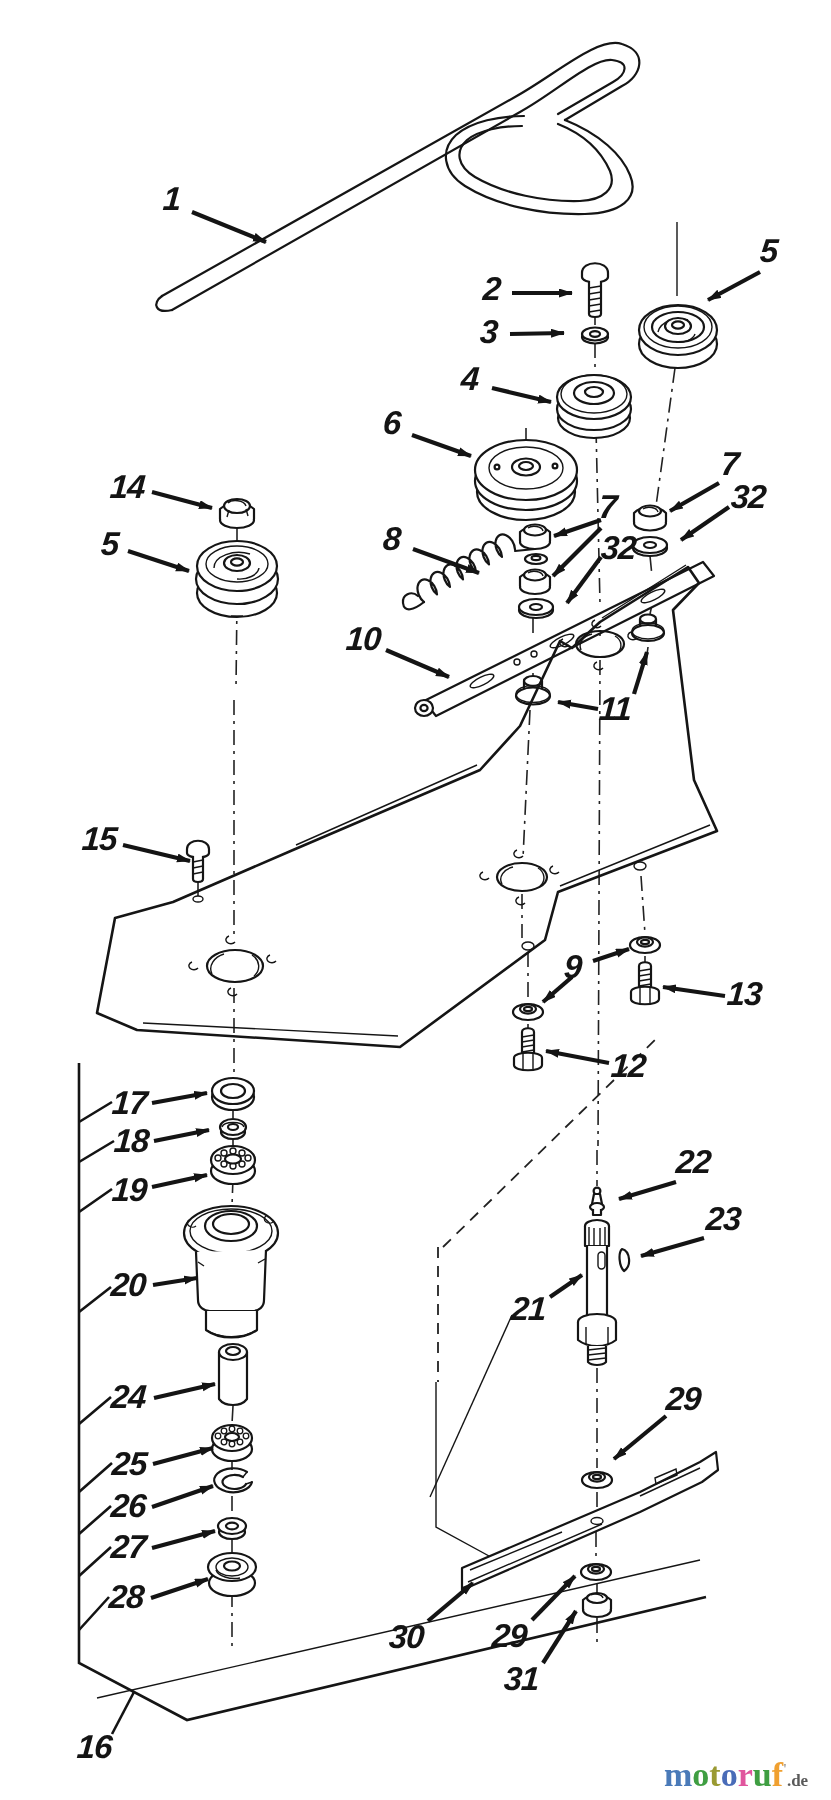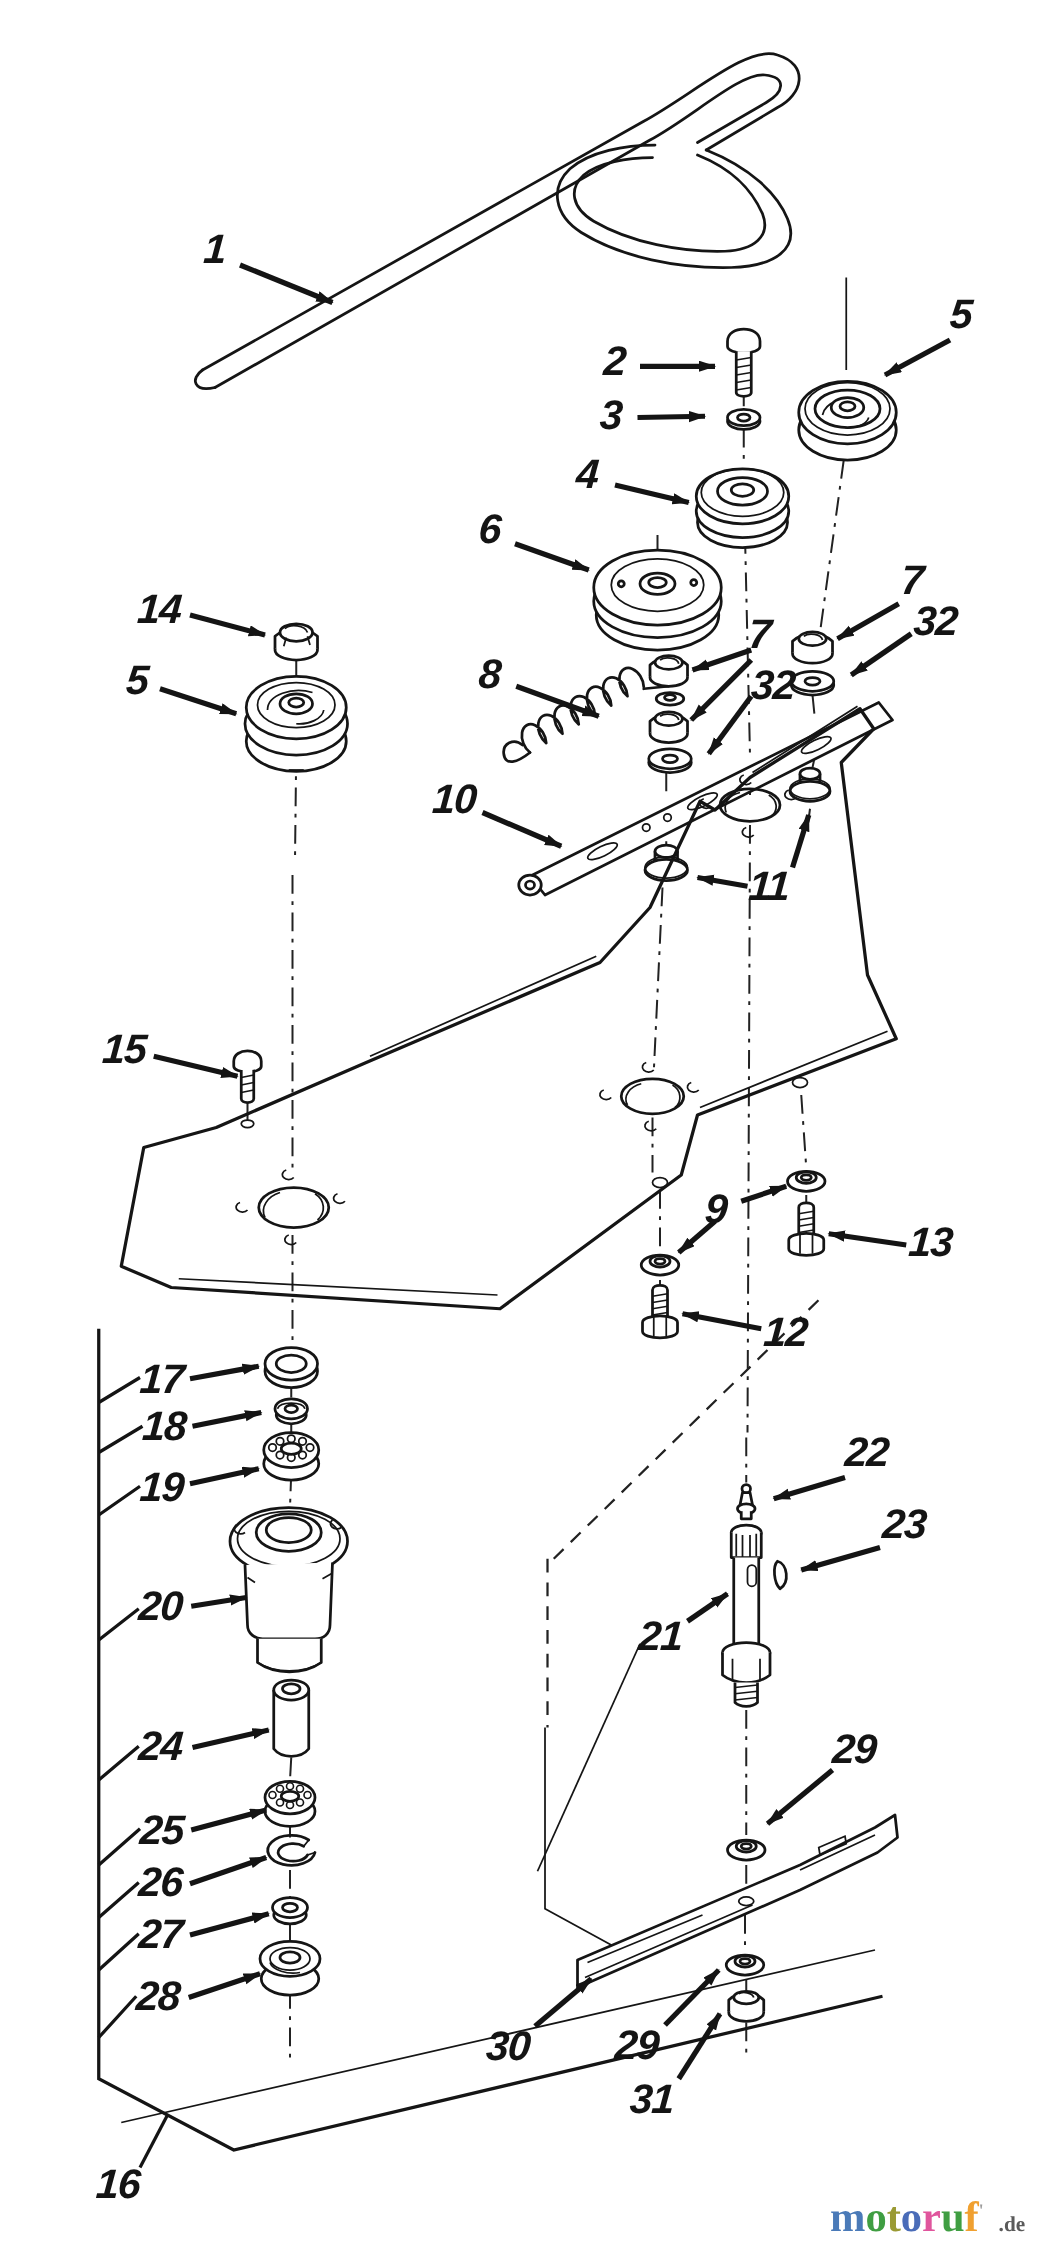--- a/index.html
+++ b/index.html
@@ -4,21 +4,21 @@
 <style>
   html,body{margin:0;padding:0;background:#fff;}
   .stage{position:relative;width:831px;height:1800px;background:#fff;overflow:hidden;
          font-family:"Liberation Sans",sans-serif;}
   .stage svg{position:absolute;left:0;top:0;}
   .co-label{position:absolute;font:italic 700 33px "Liberation Sans",sans-serif;
             color:#141414;letter-spacing:-1px;line-height:1;white-space:nowrap;
             transform:skewX(-4deg);}
   .logo{position:absolute;left:664px;top:1756px;font:700 34px "Liberation Serif",serif;
         letter-spacing:0;}
-  .logo .tld{font-size:17px;font-weight:700;vertical-align:baseline;margin-left:12px;}
+  .logo .tld{font-size:17px;font-weight:700;vertical-align:baseline;}
   .logo .tick{font-size:14px;vertical-align:super;}
   
   .ink{stroke:#151515;fill:none;stroke-width:2.2;stroke-linecap:round;stroke-linejoin:round;}
   .inkf{stroke:#151515;fill:#ffffff;stroke-width:2.2;stroke-linejoin:round;}
   .thin{stroke:#151515;fill:none;stroke-width:1.4;}
   .bold{stroke:#151515;fill:none;stroke-width:3;}
   .dash{stroke:#222;fill:none;stroke-width:1.6;stroke-dasharray:15 6 3 6;}
   .ghost{stroke:#222;fill:none;stroke-width:1.8;stroke-dasharray:11 8;}
   .arrow{stroke:#141414;stroke-width:4.2;fill:none;}
   .leader{stroke:#141414;stroke-width:2.6;fill:none;}

